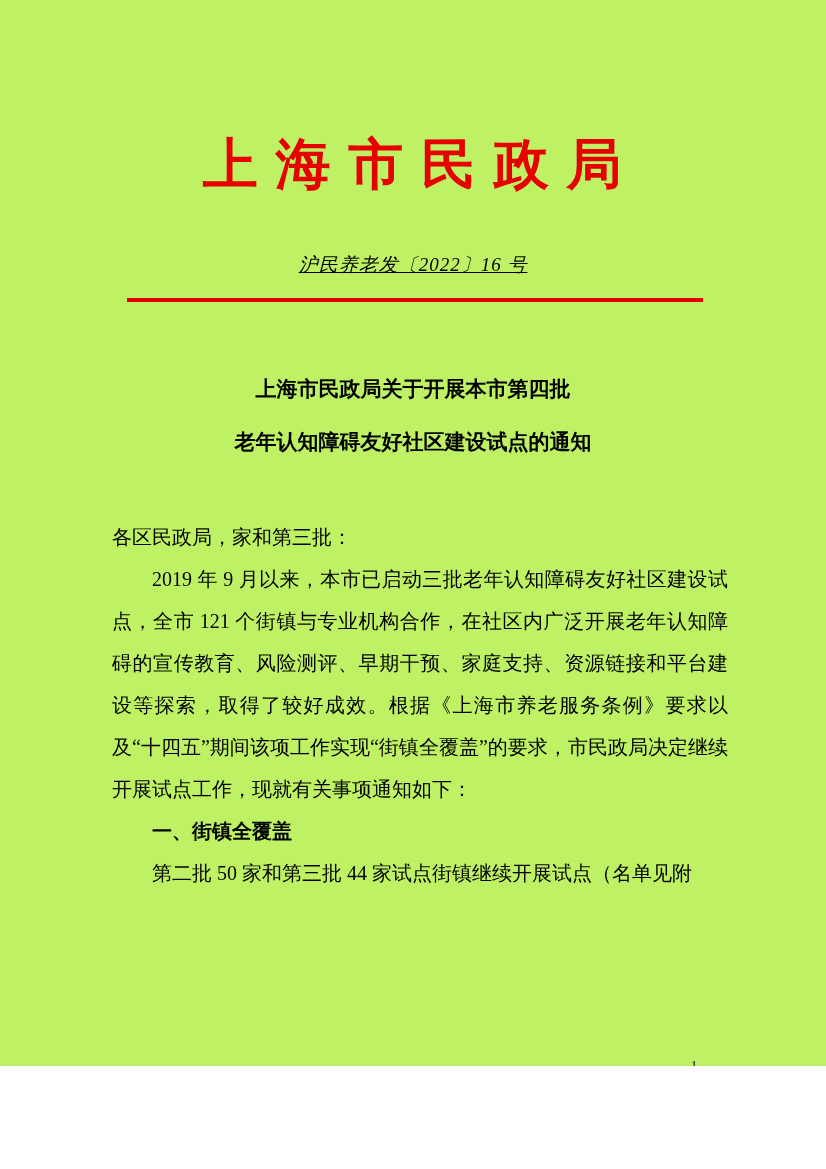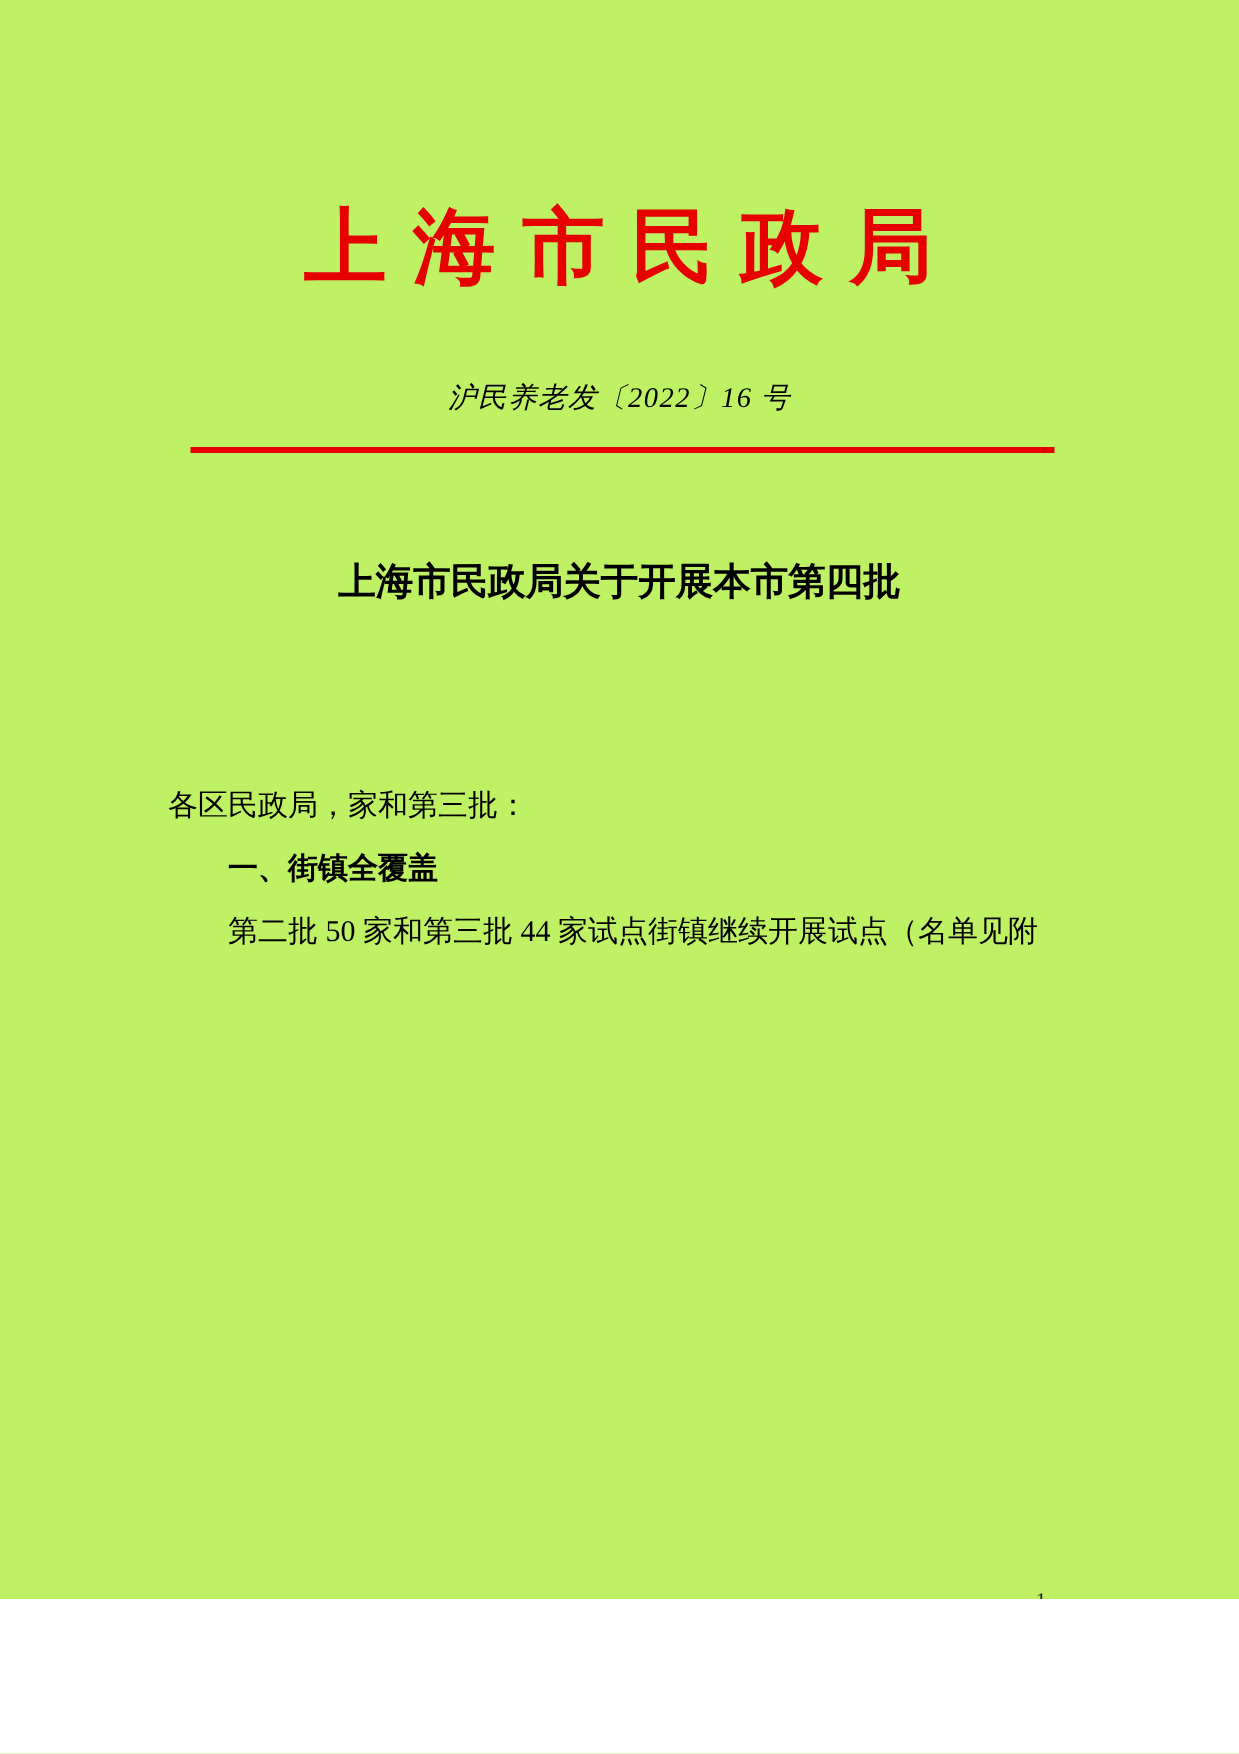--- a/index.html
+++ b/index.html
@@ -32,40 +32,41 @@
   .doc-number {
     position: absolute;
     top: 252px;
     left: 0;
     width: 100%;
     text-align: center;
     font-size: 19px;
     font-style: italic;
     color: #000;
     letter-spacing: 1px;
+    text-decoration: underline;
   }
 
   .red-rule {
     position: absolute;
     top: 298px;
     left: 127px;
     width: 576px;
     height: 4px;
     background: #e60000;
   }
 
   .doc-title {
     position: absolute;
     top: 362px;
     left: 0;
     width: 100%;
     text-align: center;
     font-family: "Liberation Sans", "DejaVu Sans", sans-serif;
     font-weight: 700;
-    font-size: 25px;
+    font-size: 21px;
     line-height: 53px;
     color: #000;
   }
 
   .body-text {
     position: absolute;
     top: 516px;
     left: 112px;
     width: 616px;
     font-size: 20px;
@@ -98,23 +99,25 @@
 <div class="page">
 
   <div class="org-title">上 海 市 民 政 局</div>
 
   <div class="doc-number">沪民养老发〔2022〕16 号</div>
 
   <div class="red-rule"></div>
 
   <div class="doc-title">
     <div>上海市民政局关于开展本市第四批</div>
+    <div>老年认知障碍友好社区建设试点的通知</div>
   </div>
 
   <div class="body-text">
     <p class="salutation">各区民政局，家和第三批：</p>
+    <p class="para">2019 年 9 月以来，本市已启动三批老年认知障碍友好社区建设试点，全市 121 个街镇与专业机构合作，在社区内广泛开展老年认知障碍的宣传教育、风险测评、早期干预、家庭支持、资源链接和平台建设等探索，取得了较好成效。根据《上海市养老服务条例》要求以及“十四五”期间该项工作实现“街镇全覆盖”的要求，市民政局决定继续开展试点工作，现就有关事项通知如下：</p>
     <p class="heading">一、街镇全覆盖</p>
     <p class="para">第二批 50 家和第三批 44 家试点街镇继续开展试点（名单见附</p>
   </div>
 
   <div class="page-number">－ 1 －</div>
 
 </div>
 
 </body></html>

